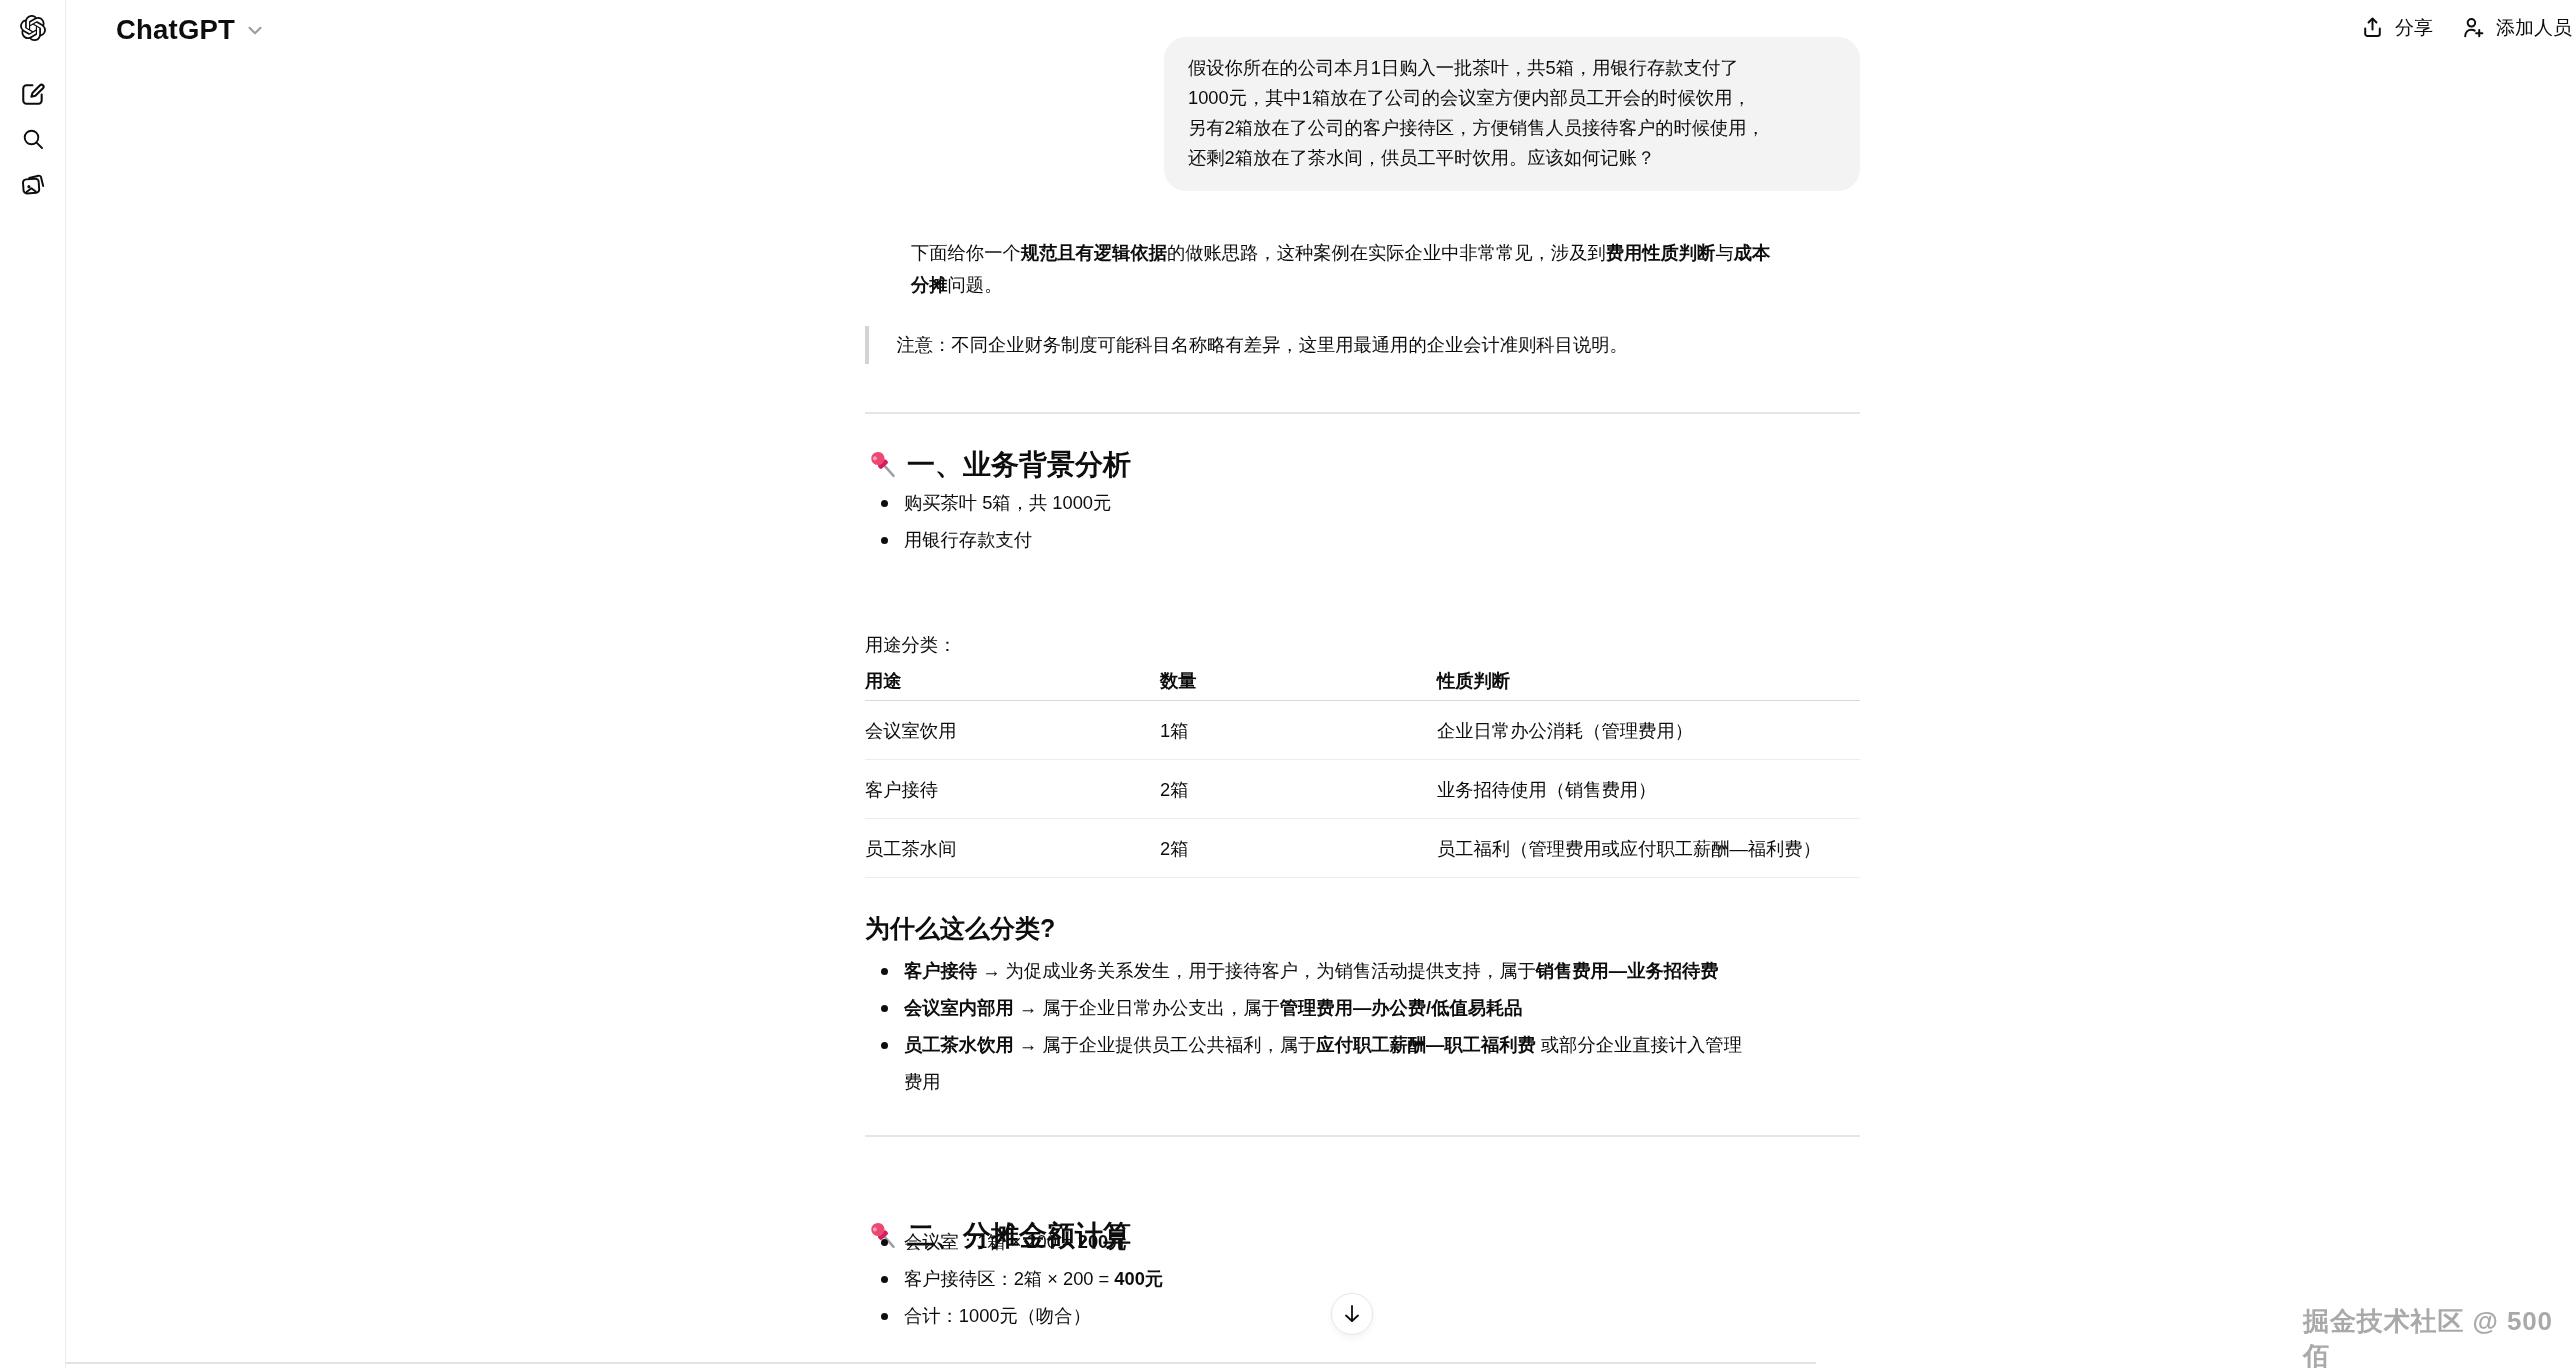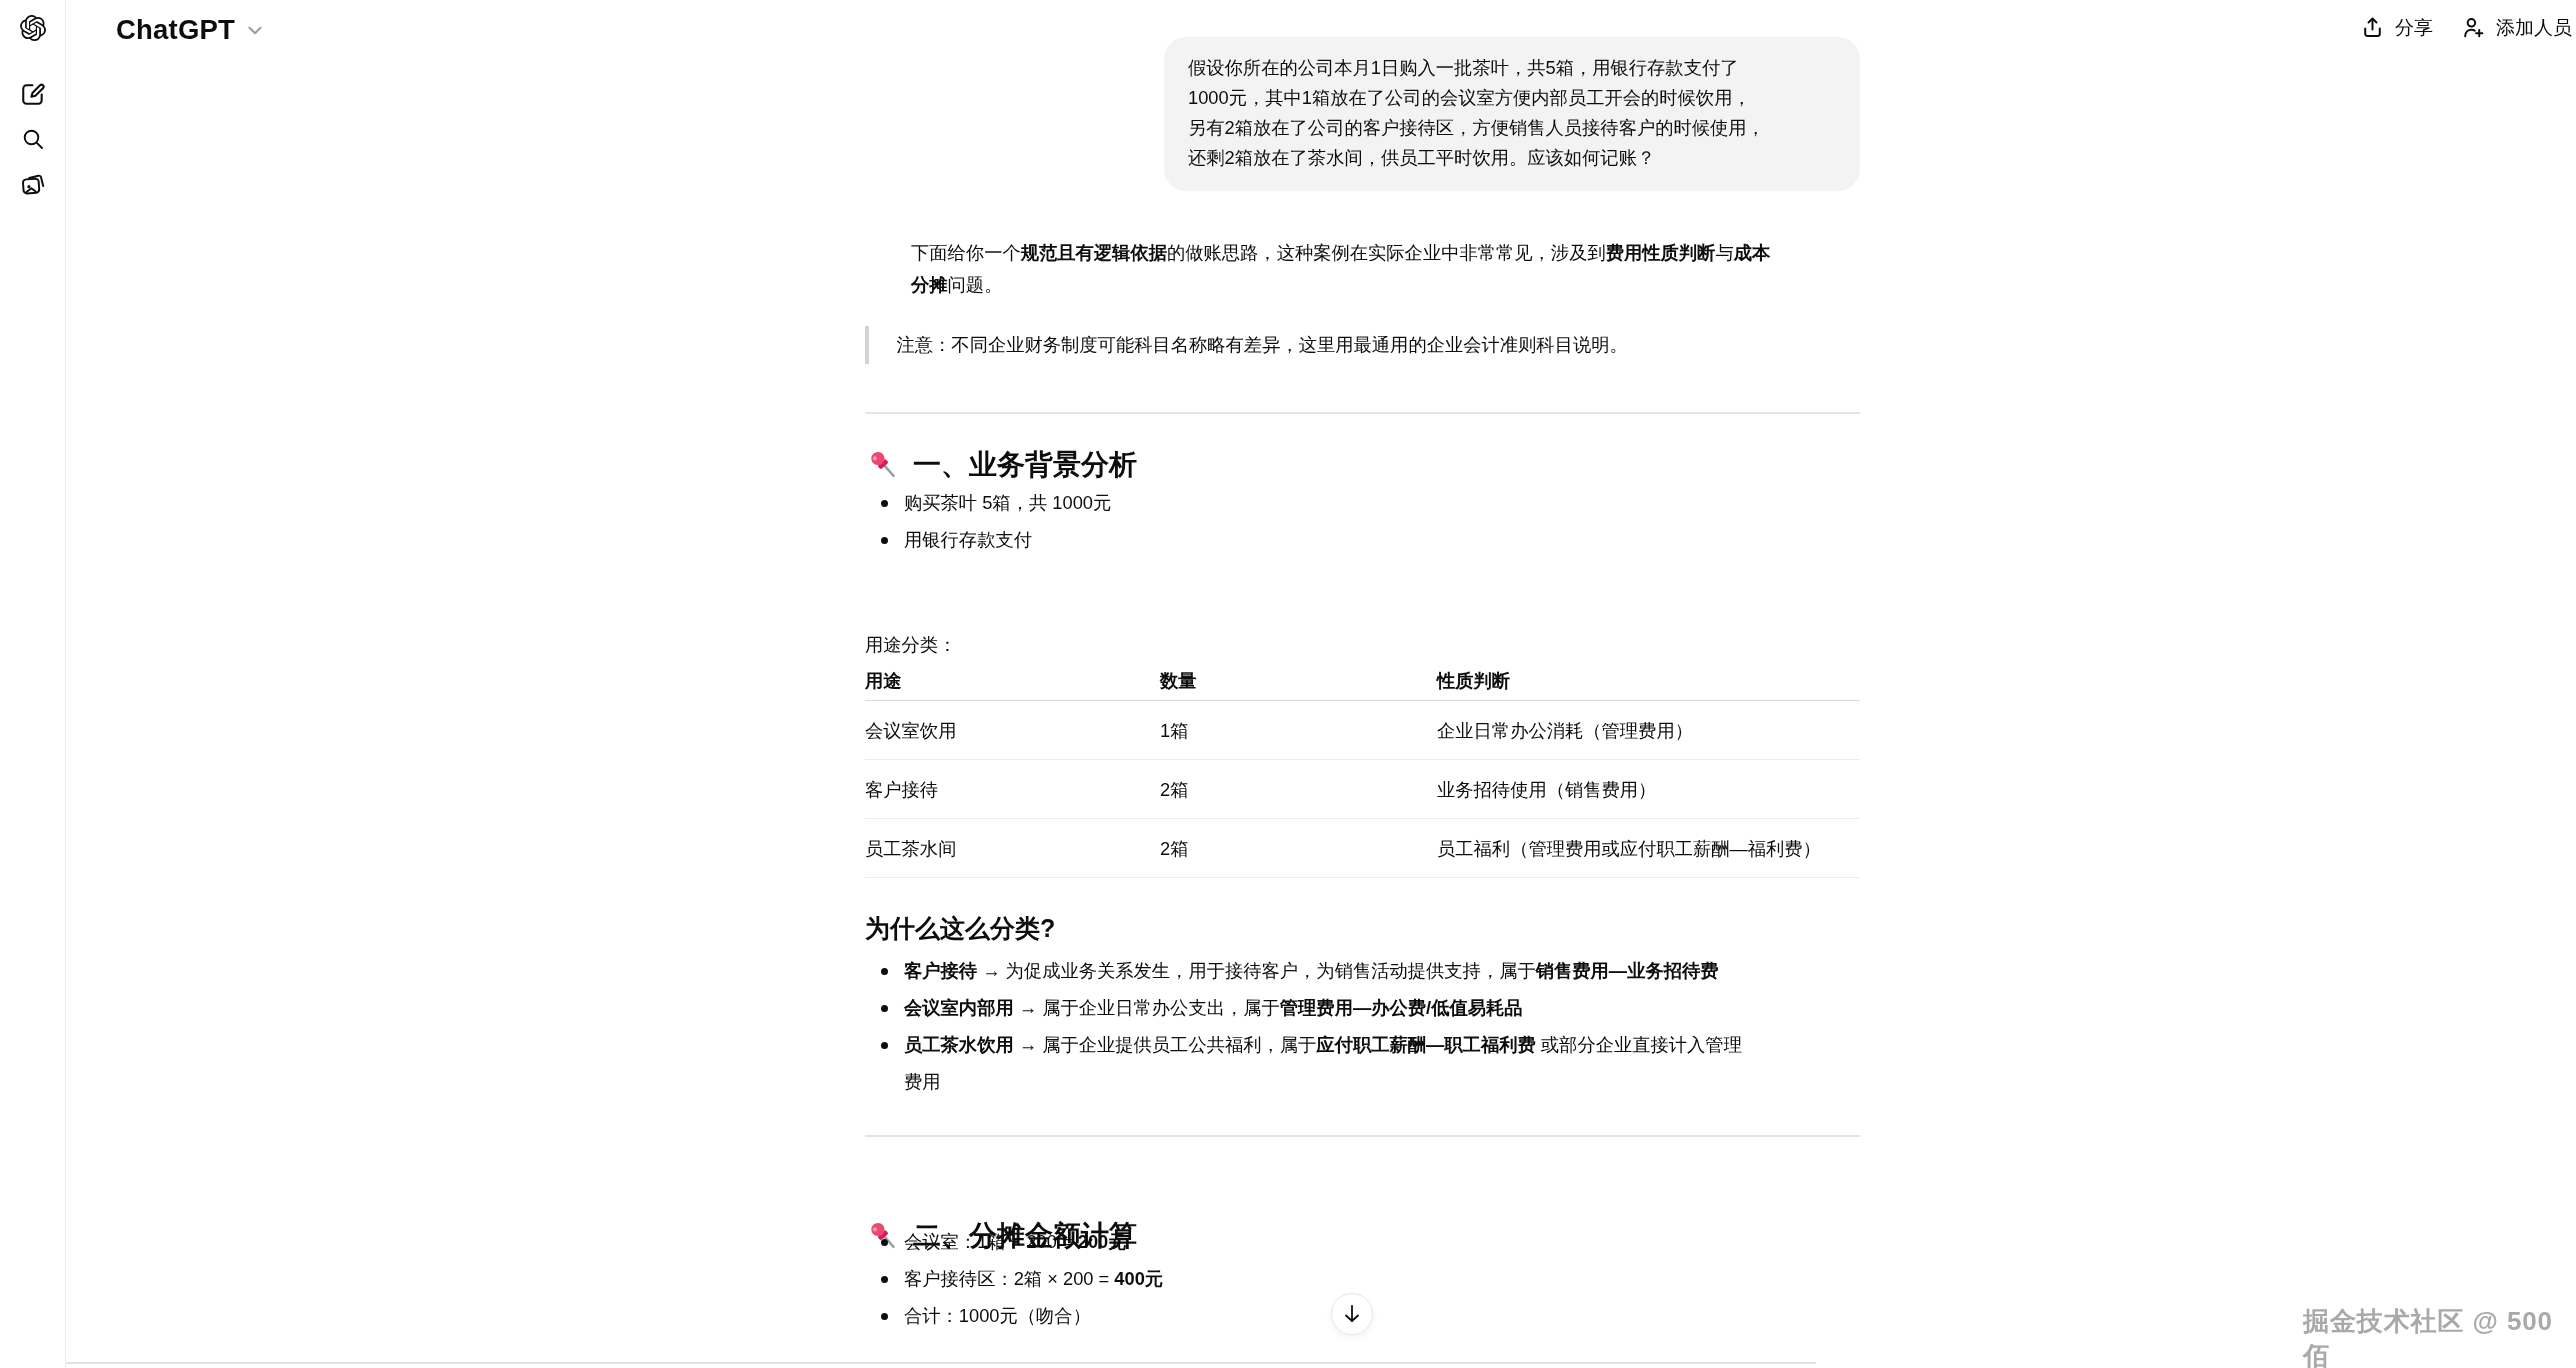--- a/index.html
+++ b/index.html
@@ -36,21 +36,21 @@
   #intro { top:237px; left:0; width:100%; line-height:32px;margin-left:46px; }
 
   #note {
     top:326px; left:0; width:100%; height:38px; line-height:38px;
     border-left:4.6px solid #d3d3d3; padding-left:27.5px;
   }
 
   .hr { left:0; width:100%; height:1.8px; background:#e5e5e5; }
   #hr1 { top:412px; } #hr2 { top:1135px; }
 
-  .h2 { left:0; height:40px; display:flex; align-items:center; gap:13px; font-size:28px; font-weight:700; }
+  .h2 { left:0; height:40px; display:flex; align-items:center; gap:7px; font-size:28px; font-weight:700; }
   #h2-section1 { top:445px; } #h2-section2 { top:1216px; }
   .pin { width:35px; height:35px; flex:0 0 35px; }
 
   ul.blist { list-style:none; left:0; width:100%; }
   ul.blist li { position:relative; padding-left:39px; line-height:37px; }
   ul.blist li::before {
     content:""; position:absolute; left:15.6px; top:15.6px;
     width:7.3px; height:7.3px; border-radius:50%; background:#0d0d0d;
   }
   #ul-background { top:484px; }

